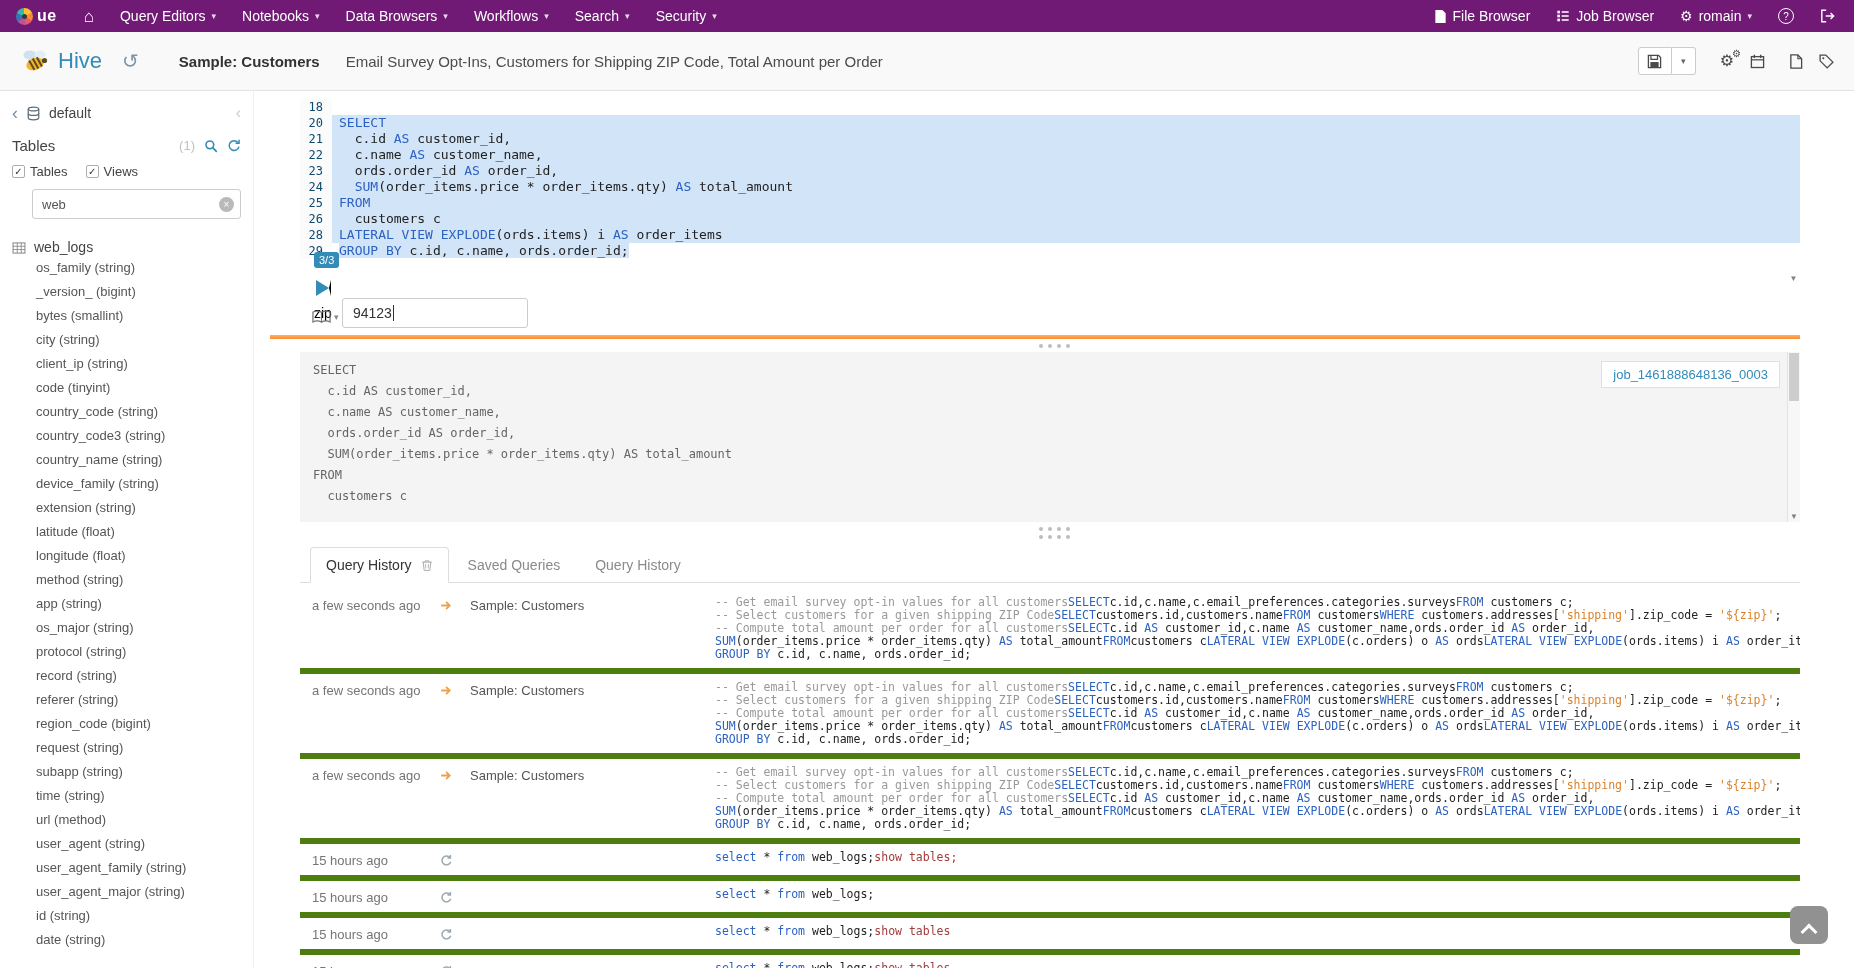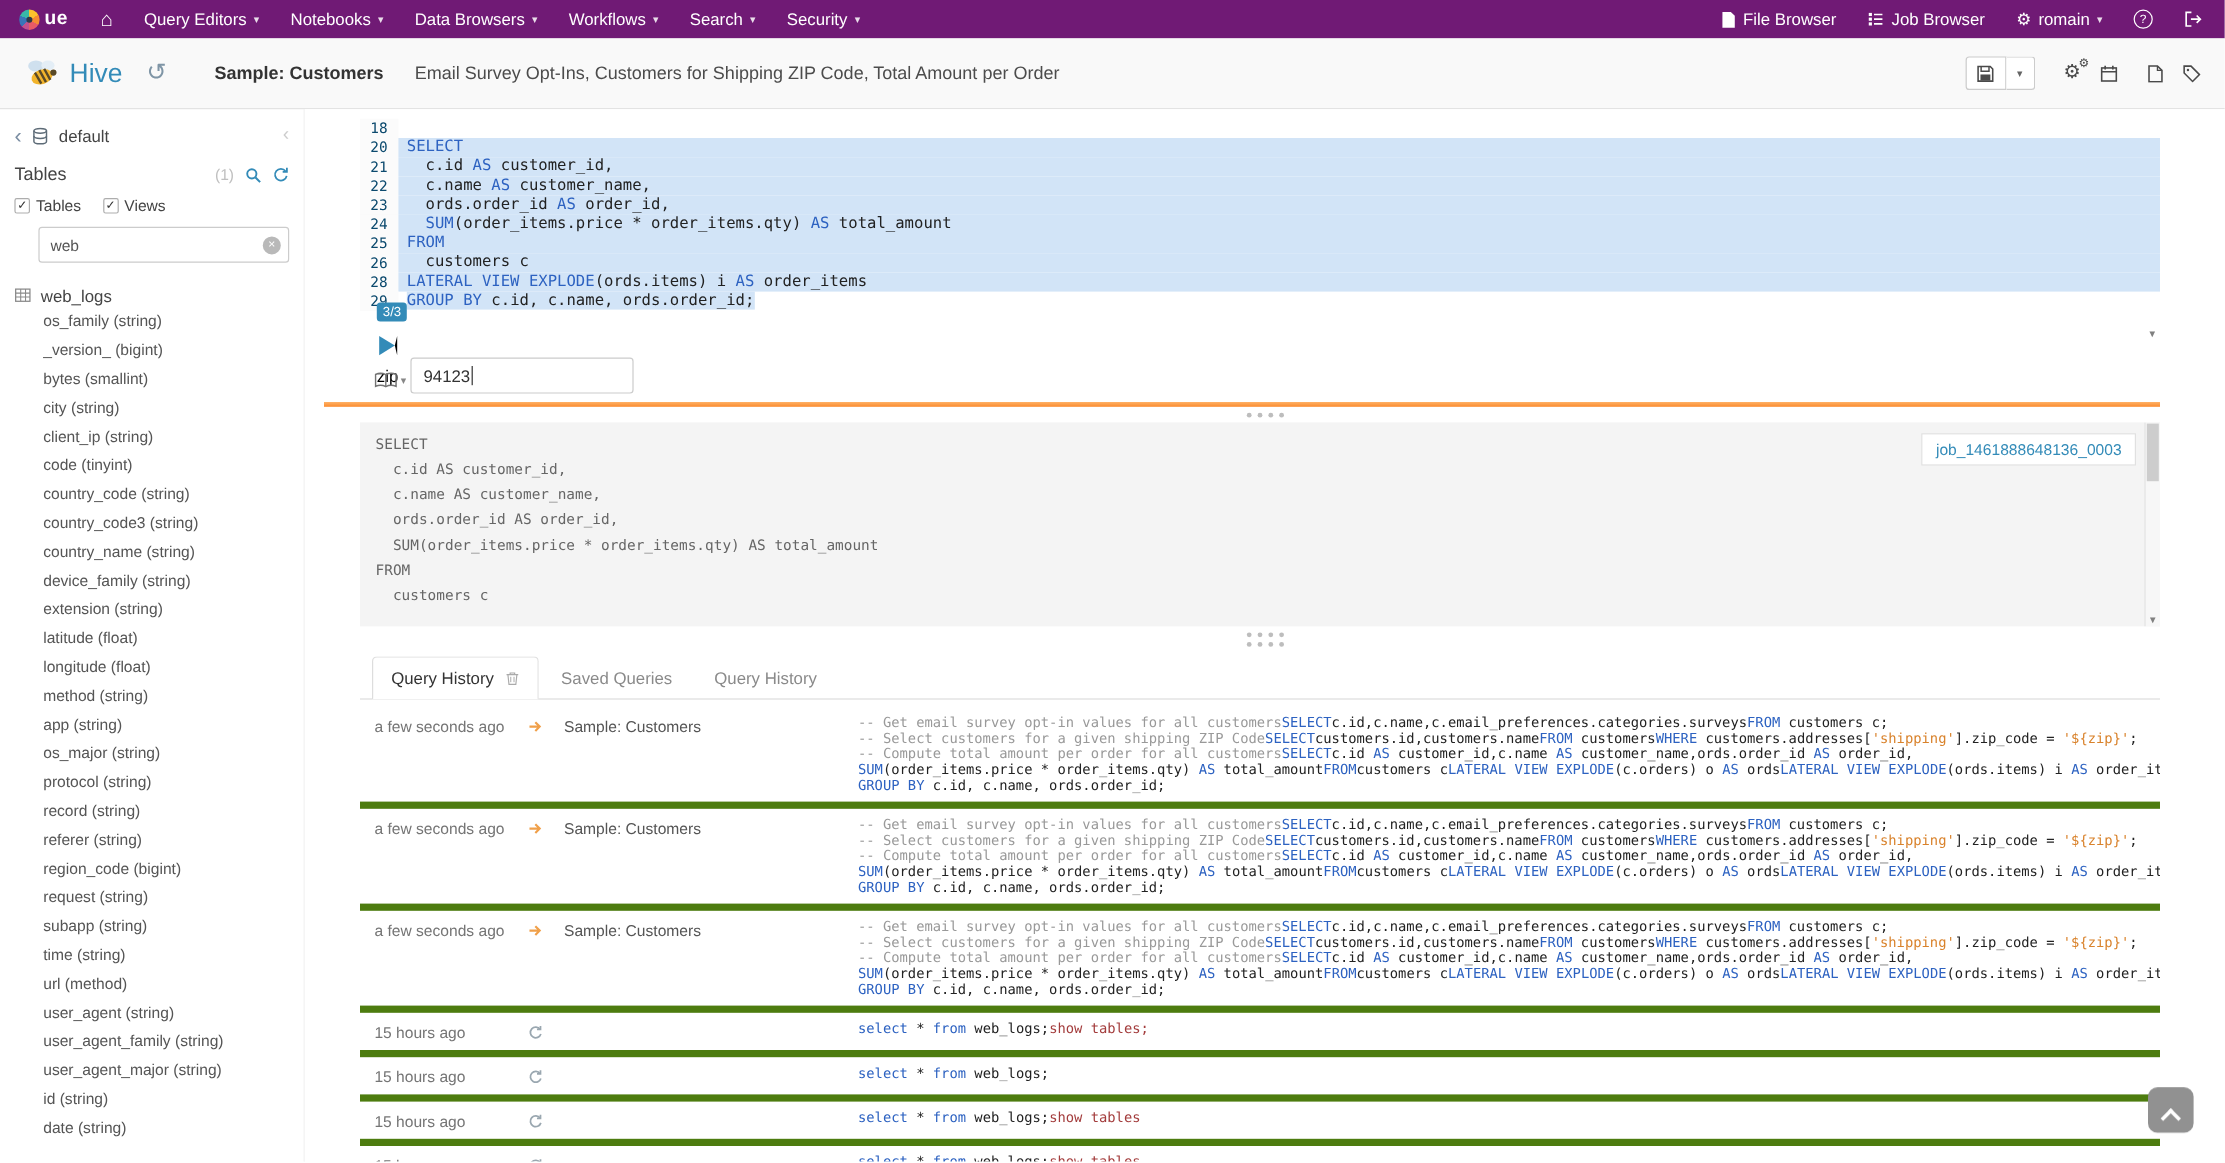--- a/index.html
+++ b/index.html
@@ -48,21 +48,21 @@
   .sb-ic-db { color:#5d6b77; display:flex; }
   .sb-head { display:flex; align-items:center; margin-top:10px; font-size:15px; color:#444; }
   .sb-count { color:#c0c0c0; margin-left:auto; font-size:13px; }
   .sb-ic { color:#338bb8; margin-left:9px; cursor:pointer; display:flex; }
   .sb-filters { display:flex; gap:18px; margin-top:10px; font-size:13px; color:#444; align-items:center; }
   .cb-wrap { display:flex; align-items:center; cursor:pointer; }
   .cb { width:13px; height:13px; border:1px solid #adadad; border-radius:2px; background:#fff; display:inline-flex; align-items:center; justify-content:center; font-size:10px; color:#333; margin-right:5px; }
   .sb-search { position:relative; margin-top:10px;padding-left:20px; }
   .sb-search input { width:100%; height:30px; border:1px solid #ccc; border-radius:3px; padding:0 26px 0 9px; font-size:13px; color:#555; outline:none; font-family:inherit; background:#fff; }
   .clear-x { position:absolute; right:7px; top:8px; width:15px; height:15px; border-radius:50%; background:#b9b9b9; color:#fff; font-size:10px; display:flex; align-items:center; justify-content:center; cursor:pointer; }
-  .sb-table { display:flex; align-items:flex-start; gap:8px; margin-top:20px; font-size:14px; color:#444; cursor:pointer; }
+  .sb-table { display:flex; align-items:flex-end; gap:8px; margin-top:20px; font-size:14px; color:#444; cursor:pointer; }
   .sb-table .tbl-ic { color:#8a8a8a; display:flex; }
   .sb-col { padding:4.5px 0 4.5px 24px; font-size:13px; color:#555; cursor:pointer; white-space:nowrap; }
 
   
   .main { flex:1; position:relative; overflow:hidden; background:#fff; }
 
   .code-area { margin:0 54px 0 46px; position:relative; padding-top:8px; height:202px; }
   .code-line { display:flex; font-family:"DejaVu Sans Mono",monospace; font-size:13px; line-height:16px; white-space:pre; }
   .gut { flex:none; width:32px; text-align:right; padding-right:9px; color:#0c4a6e; font-size:12px; background:#fbfbfb; }
   .ct { flex:1; padding-left:7px; color:#222; }

